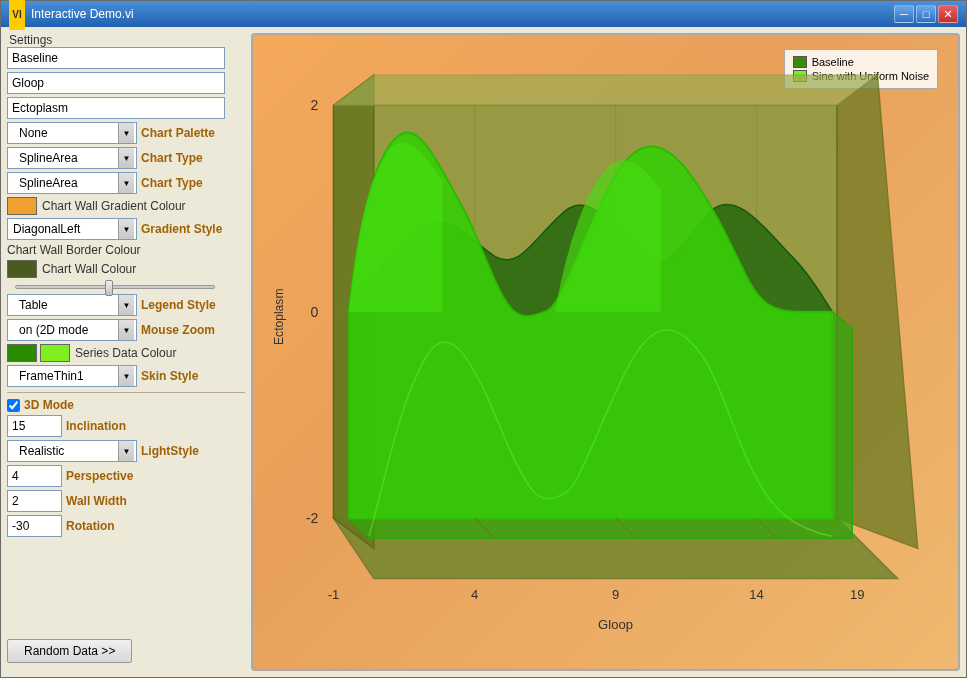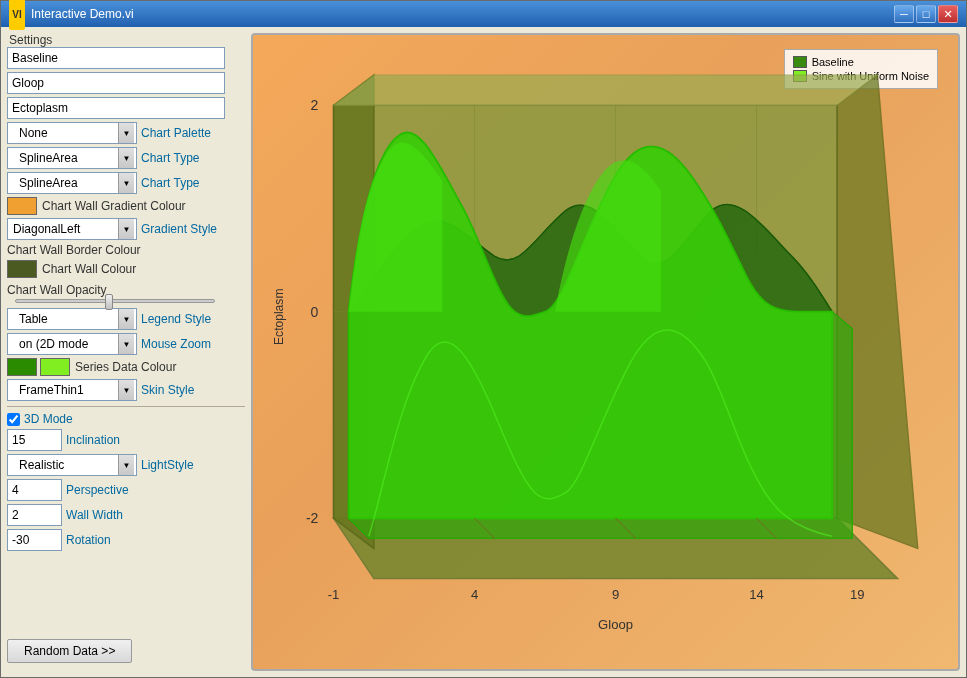--- a/index.html
+++ b/index.html
@@ -132,22 +132,23 @@
     .dropdown-text {
       flex: 1;
       padding: 0 3px;
       white-space: nowrap;
       overflow: hidden;
     }
     .dd-small { width: 130px; padding-left: 8px; }
     .dd-medium { width: 130px; }
     .row-label {
       font-size: 12px;
-      color: #0369a1;
+      color: #a16207;
       white-space: nowrap;
+      font-weight: bold;
     }
     .colour-swatch {
       width: 30px;
       height: 18px;
       border: 1px solid #666;
       cursor: pointer;
       flex-shrink: 0;
     }
     .colour-row {
       display: flex;
@@ -336,21 +337,20 @@
         <div class="colour-row">
           <span class="section-label">Chart Wall Border Colour</span>
         </div>
 
         <div class="colour-row">
           <div class="colour-swatch" style="background: #4a5a20;"></div>
           <span class="section-label">Chart Wall Colour</span>
         </div>
 
         <div class="slider-container">
-          <span class="section-label">Chart Wall Opacity</span>
           <div style="display:flex; align-items:center; margin-top:2px;">
             <div class="slider-track">
               <div class="slider-thumb" style="left:45%;"></div>
             </div>
           </div>
         </div>
 
         <div class="row-with-label">
           <div class="dropdown dd-small">
             <span class="dropdown-text">Table</span>

